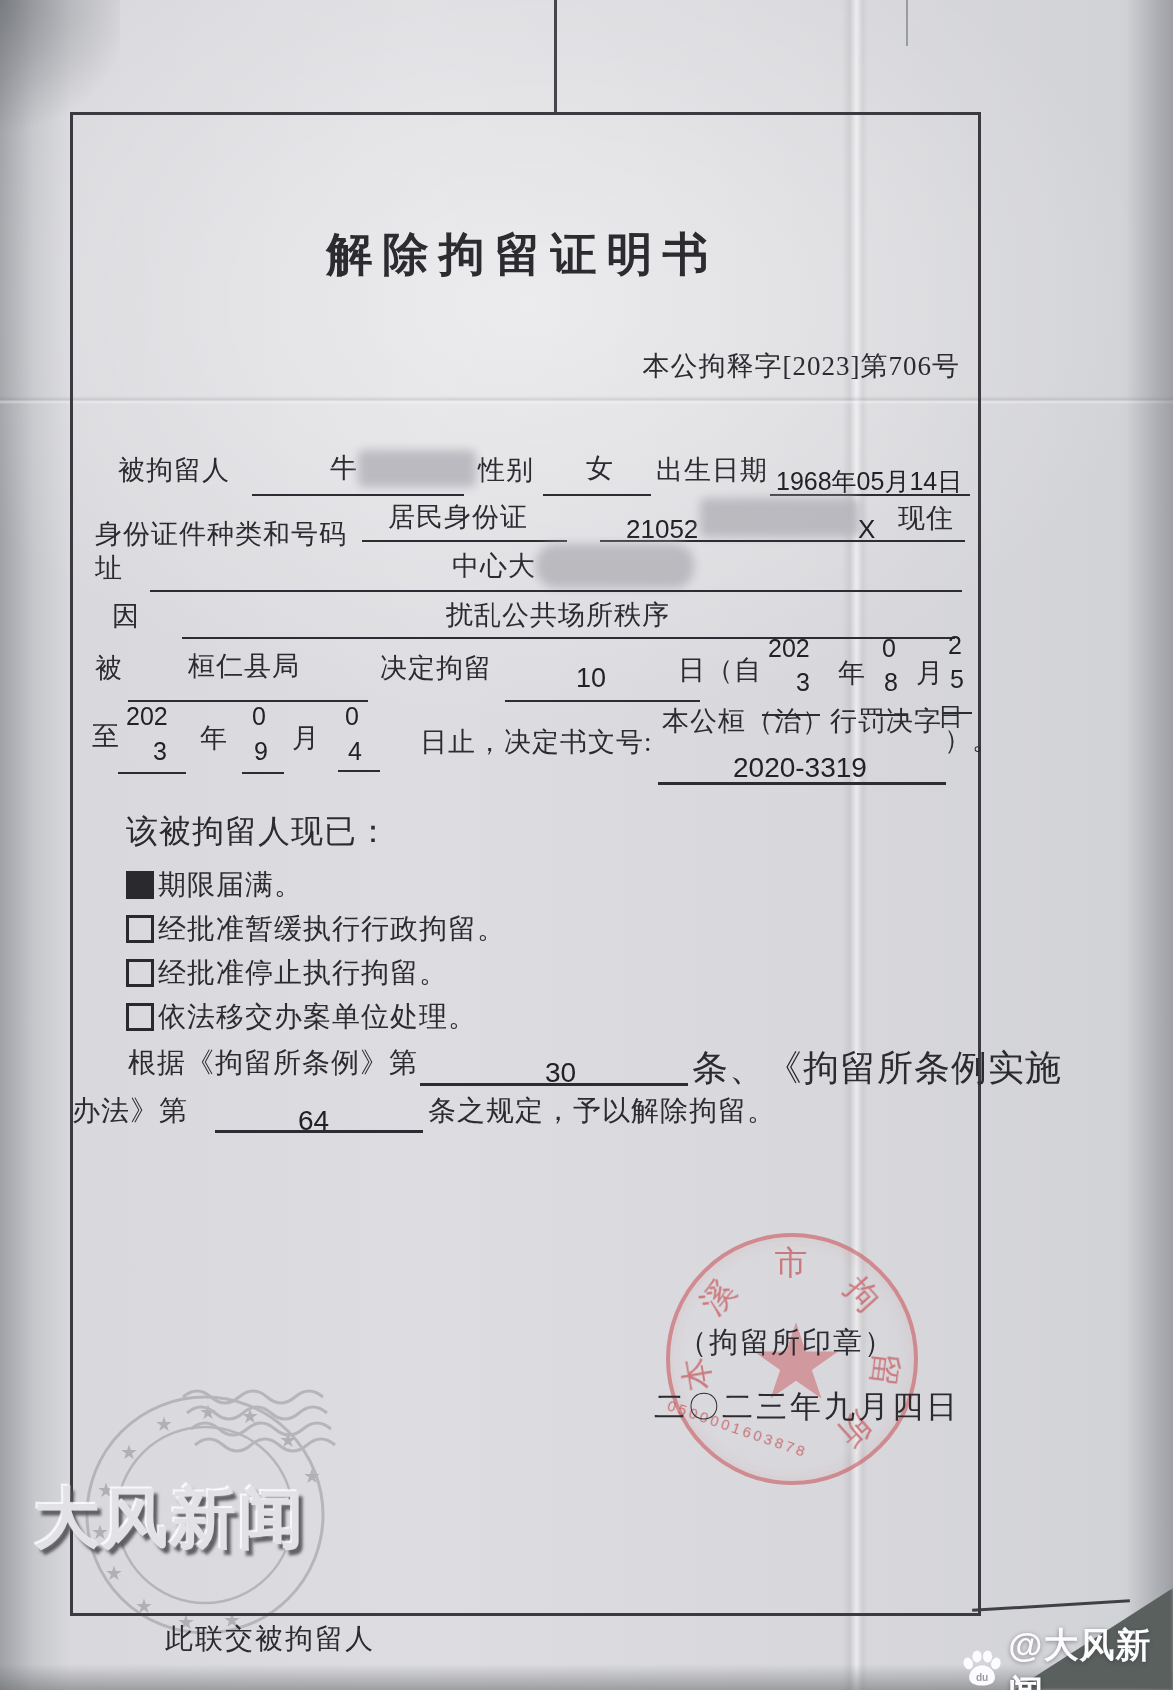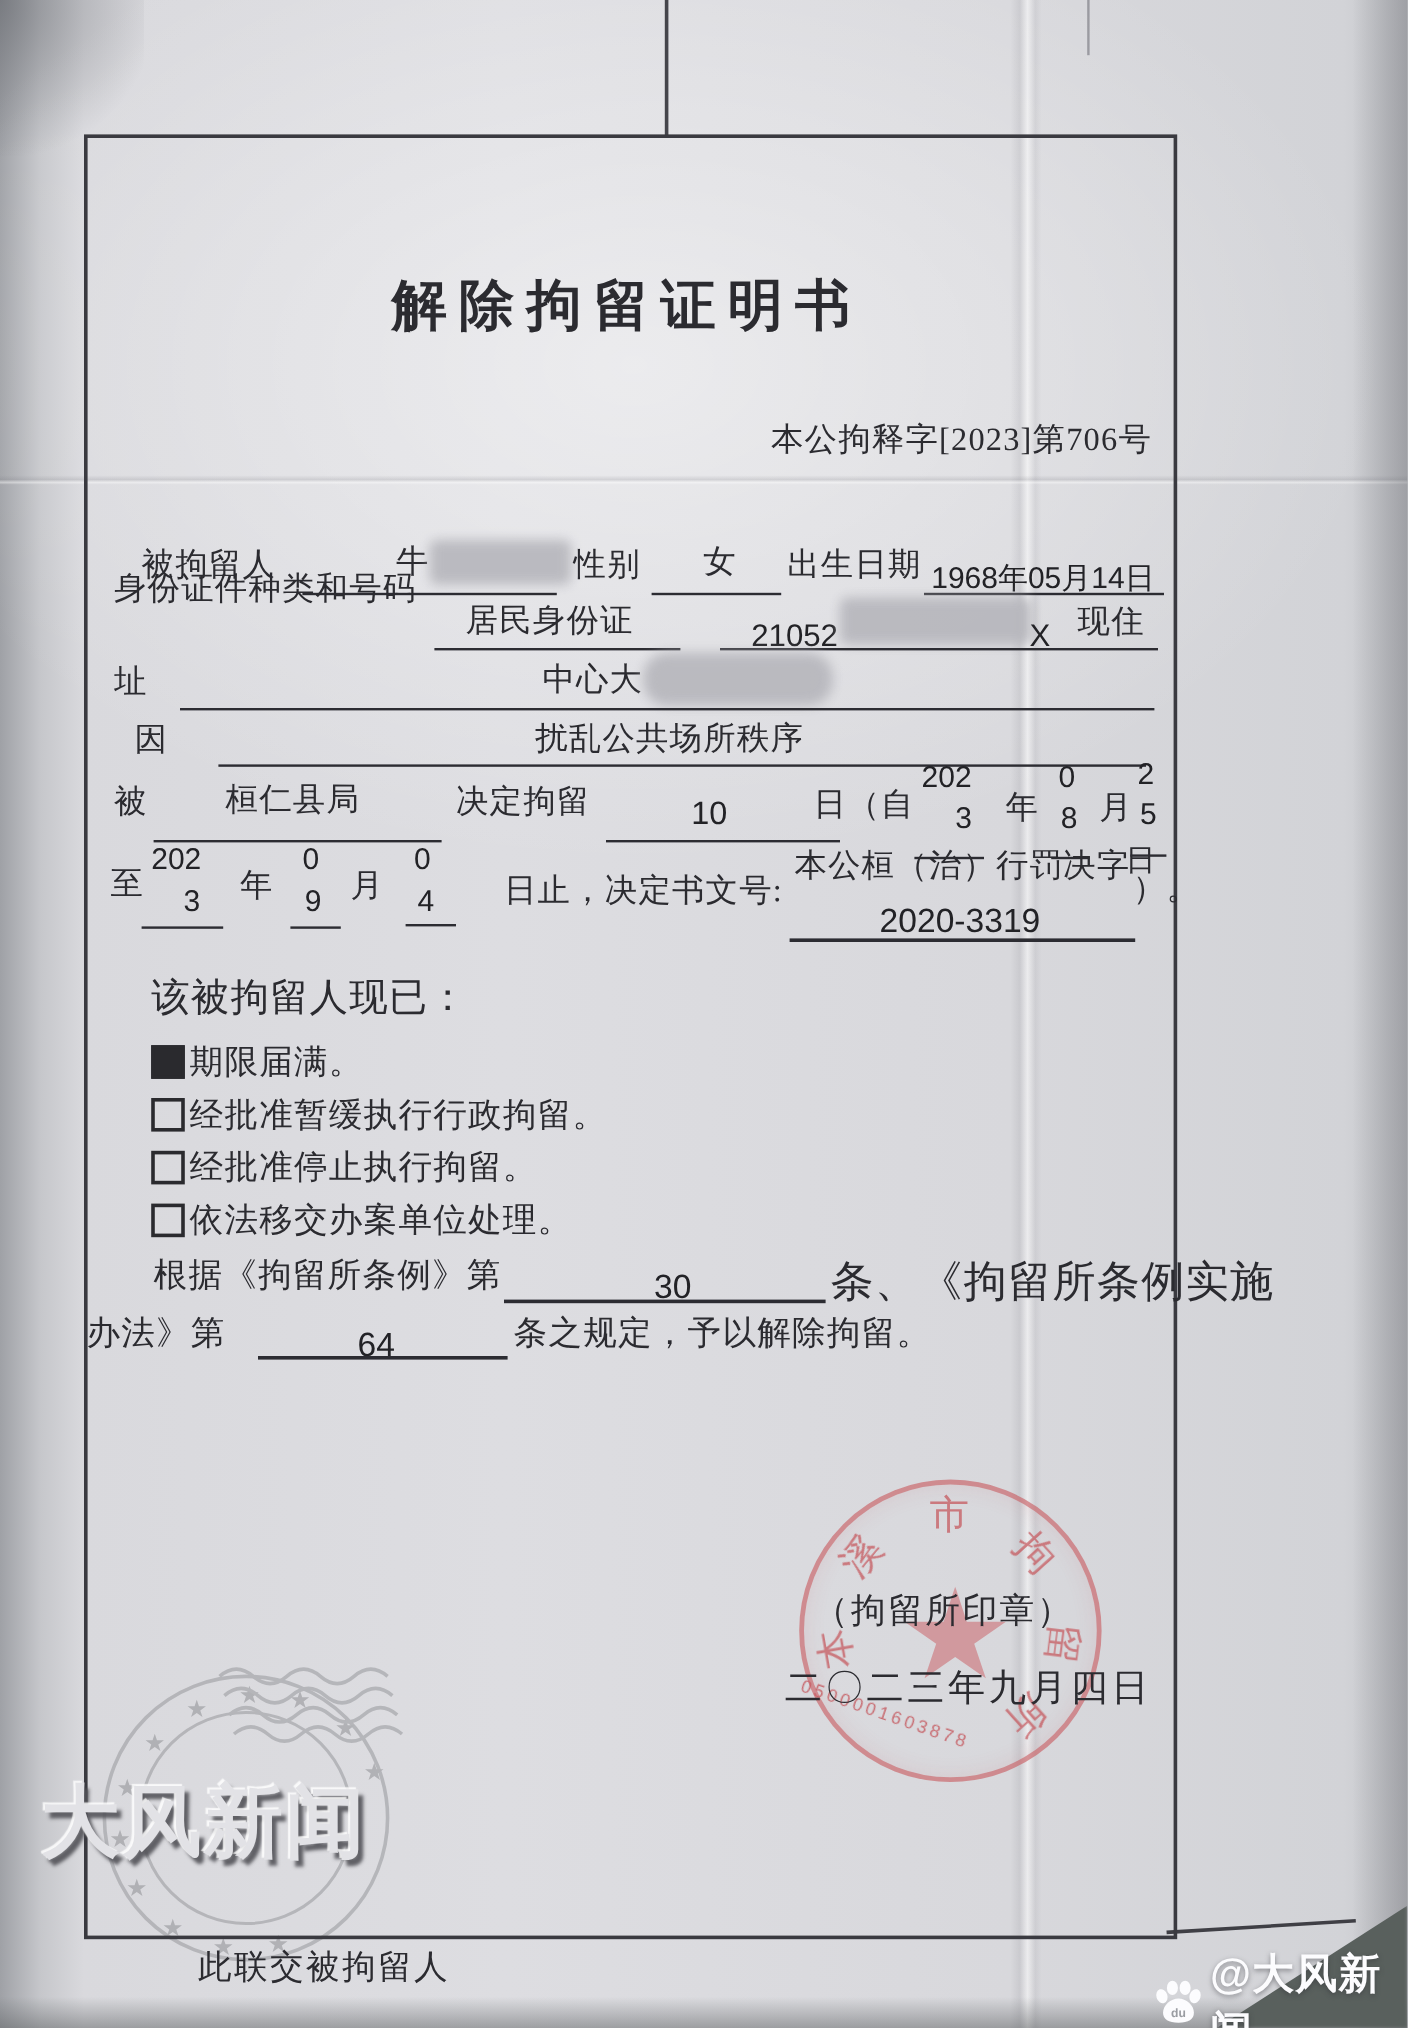--- a/index.html
+++ b/index.html
@@ -127,21 +127,21 @@
   <span class="lbl" style="left:330px;top:450px">牛</span>
   <div class="redact" style="left:358px;top:450px;width:118px;height:37px"></div>
   <span class="lbl" style="left:478px;top:452px">性别</span>
   <span class="lbl" style="left:586px;top:450px">女</span>
   <span class="lbl" style="left:656px;top:452px">出生日期</span>
   <span class="val" style="left:776px;top:453px;font-size:25px">1968年05月14日</span>
   <div class="ln" style="left:252px;top:494px;width:212px"></div>
   <div class="ln" style="left:543px;top:494px;width:108px"></div>
   <div class="ln" style="left:770px;top:494px;width:200px"></div>
 
-  <span class="lbl" style="left:95px;top:472px">身份证件种类和号码</span>
+  <span class="lbl" style="left:95px;top:516px">身份证件种类和号码</span>
   <span class="lbl" style="left:388px;top:499px">居民身份证</span>
   <span class="val" style="left:626px;top:502px">21052</span>
   <div class="redact" style="left:700px;top:498px;width:160px;height:39px"></div>
   <span class="val" style="left:858px;top:502px">X</span>
   <span class="lbl" style="left:898px;top:500px">现住</span>
   <div class="ln" style="left:362px;top:540px;width:205px"></div>
   <div class="ln" style="left:600px;top:540px;width:365px"></div>
 
   <span class="lbl" style="left:95px;top:550px">址</span>
   <span class="lbl" style="left:452px;top:548px">中心大</span>

